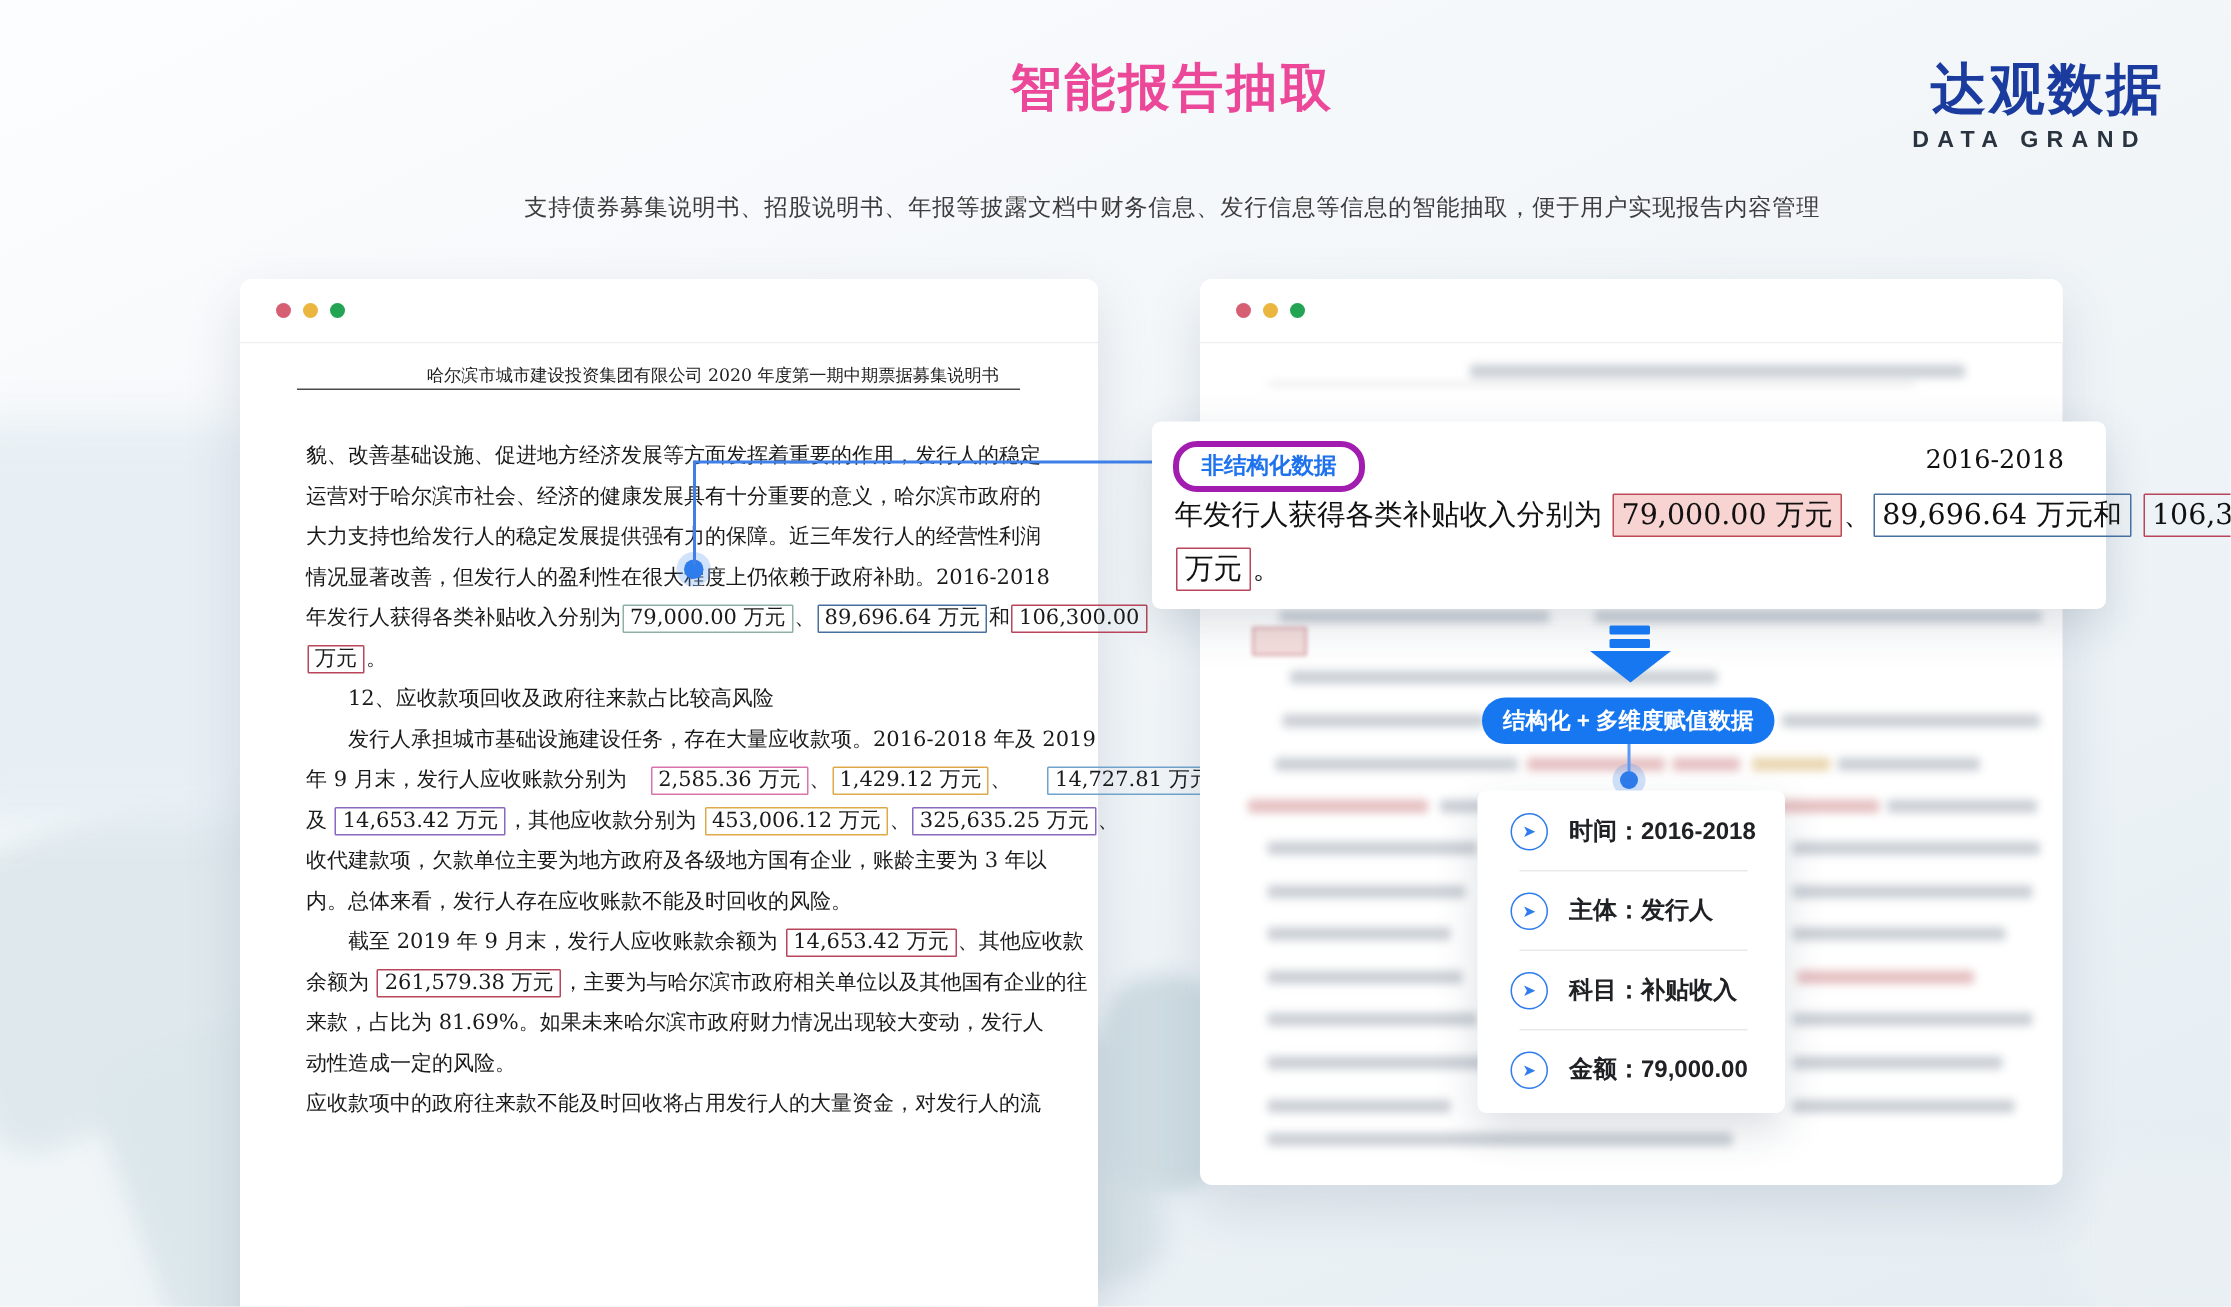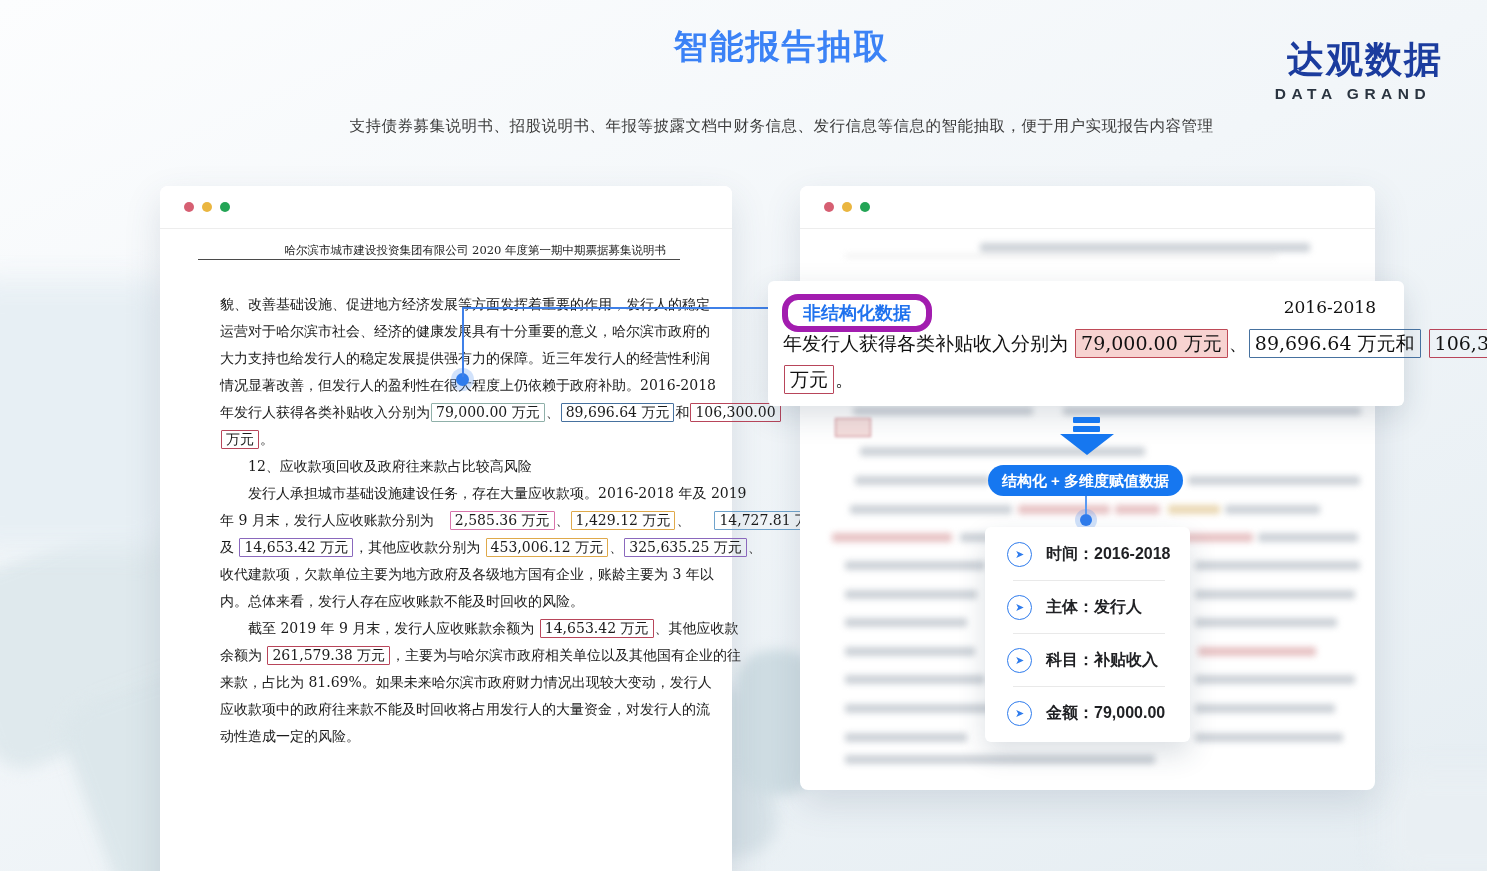--- a/index.html
+++ b/index.html
@@ -12,57 +12,57 @@
   .bgshape{position:absolute; border-radius:34px; filter:blur(8px);}
   .bgA{left:-40px; top:540px; width:260px; height:200px; background:#dfe9ed; transform:rotate(-20deg);}
   .bgB{left:80px;  top:660px; width:290px; height:200px; background:#dce7eb; transform:rotate(-20deg);}
   .bgC{left:300px; top:770px; width:320px; height:160px; background:#e2ebee; transform:rotate(-18deg);}
   .bgD{left:540px; top:700px; width:230px; height:170px; background:#d6e1e7; transform:rotate(-10deg);}
   .bgE{left:737px; top:650px; width:80px;  height:145px; background:#cfdde3; filter:blur(6px);}
   .bgF{left:-50px; top:280px; width:230px; height:270px; background:#e7eff4; filter:blur(14px);}
   .bgG{left:1380px;top:770px; width:160px; height:110px; background:#e9eff3; filter:blur(12px);}
   
   .center-wrap{position:absolute; left:76px; top:0; width:1411px; text-align:center;}
-  .page-title{margin-top:24px; font-size:34px; font-weight:600; letter-spacing:2px; color:#3b82f6;}
+  .page-title{margin-top:36px; font-size:34px; font-weight:600; letter-spacing:2px; color:#ec4899;}
   .page-subtitle{margin-top:46px; font-size:15.5px; color:#3c3c3c; letter-spacing:.5px;}
   .logo{position:absolute; left:1263px; top:40px; width:180px; text-align:center;}
   .logo-cn{font-size:37px; font-weight:bold; color:#1b3c9e; letter-spacing:2px; line-height:40px;text-align:right;}
   .logo-en{margin-top:5px; font-size:15.5px; font-weight:bold; letter-spacing:5.5px; color:#2a3440;}
   
   .window{position:absolute; background:#fff; border-radius:8px; box-shadow:0 14px 36px rgba(60,80,110,.15);}
   #left-window{left:160px; top:186px; width:572px; height:752px;}
   #right-window{left:800px; top:186px; width:575px; height:604px;}
   .win-header{position:relative; height:42px; border-bottom:1px solid #ededed; border-radius:8px 8px 0 0; background:#fff;}
   .dots{position:absolute; left:24px; top:16px; display:flex; gap:8px;}
   .dot{width:10px; height:10px; border-radius:50%;}
   .dot-red{background:#d65f72;} .dot-yellow{background:#eab640;} .dot-green{background:#23a455;}
   
   .doc-header-title{position:absolute; left:40px; top:57px; width:466px; text-align:right;
     font-family:"DejaVu Serif",serif; font-size:11.5px; color:#222; white-space:nowrap;}
   .doc-rule{position:absolute; left:38px; top:73px; width:482px; height:1px; background:#4a4a4a;}
-  .doc-lines{position:absolute; left:60px; top:105px; width:500px;
+  .doc-lines{position:absolute; left:44px; top:105px; width:500px;
     font-family:"DejaVu Serif",serif; font-size:14px; color:#1a1a1a;}
   .doc-line{height:27px; line-height:27px; white-space:nowrap;}
   .doc-line.ind{padding-left:28px;}
   .vbox{display:inline-block; line-height:17px; padding:0 4px; border:1.5px solid #999; border-radius:1px; margin:0 1px;}
   .b-teal{border-color:#8fb0a9;} .b-blue{border-color:#46719f;} .b-red{border-color:#b8455a;}
   .b-pink{border-color:#d873ab;margin-left:16px;} .b-orange{border-color:#dfa94a;} .b-lblue{border-color:#6fa3cc;margin-left:24px;}
   .b-purple{border-color:#8a68bd;} .b-navy{border-color:#48639f;}
   .b-hl{border-color:#bf4a57; background:rgba(231,128,122,.35);}
   
   .blurwrap{position:absolute; left:0; top:0; right:0; bottom:0; overflow:hidden;
     filter:blur(3px); opacity:.85; border-radius:8px;}
   .bbar{position:absolute; border-radius:2px;}
   .pinkbox-blur{position:absolute; left:35px; top:232px; width:34px; height:17px;
     border:1px solid #cc8890; background:#f5dedd; filter:blur(1.5px);}
   
   .callout{position:absolute; left:768px; top:281px; width:636px; height:125px; background:#fff;
     border-radius:6px; box-shadow:0 10px 30px rgba(40,60,90,.16); z-index:6;}
   .badge-outline{position:absolute; left:14px; top:13px; height:26px; line-height:26px; padding:0 15px;
-    border:6px solid #a21caf; border-radius:16px; background:#fff; color:#1f72ee; font-size:18px; font-weight:bold;}
+    border:4px solid #a21caf; border-radius:16px; background:#fff; color:#1f72ee; font-size:15px; font-weight:bold;}
   .callout-period{position:absolute; right:28px; top:16px; font-family:"DejaVu Serif",serif; font-size:17px; color:#111;}
   .callout-lines{position:absolute; left:15px; top:44px; font-family:"DejaVu Serif",serif; font-size:19px; color:#111;}
   .co-line{height:36px; line-height:36px; white-space:nowrap;}
   .co-line .vbox{line-height:25px; padding:1px 5px;}
   
   .conn{position:absolute; background:#3f80e8; z-index:5;}
   .conn-dot{position:absolute; width:13px; height:13px; border-radius:50%; background:#2f7ced;
     box-shadow:0 0 0 5px rgba(90,150,240,.28); z-index:5;}
   
   .arrow-bar{position:absolute; background:#1677f0; z-index:6; border-radius:1px;}
@@ -118,22 +118,22 @@
       <div class="doc-line"><span class="vbox b-red">万元</span><span>。</span></div>
       <div class="doc-line ind"><span>12、应收款项回收及政府往来款占比较高风险</span></div>
       <div class="doc-line ind"><span>发行人承担城市基础设施建设任务，存在大量应收款项。2016-2018 年及 2019</span></div>
       <div class="doc-line"><span>年 9 月末，发行人应收账款分别为</span><span class="vbox b-pink">2,585.36 万元</span><span>、</span><span class="vbox b-orange">1,429.12 万元</span><span>、</span><span class="vbox b-lblue">14,727.81 万元</span></div>
       <div class="doc-line"><span>及 </span><span class="vbox b-purple">14,653.42 万元</span><span>，其他应收款分别为 </span><span class="vbox b-orange">453,006.12 万元</span><span>、</span><span class="vbox b-purple">325,635.25 万元</span><span>、</span></div>
       <div class="doc-line"><span>收代建款项，欠款单位主要为地方政府及各级地方国有企业，账龄主要为 3 年以</span></div>
       <div class="doc-line"><span>内。总体来看，发行人存在应收账款不能及时回收的风险。</span></div>
       <div class="doc-line ind"><span>截至 2019 年 9 月末，发行人应收账款余额为 </span><span class="vbox b-red">14,653.42 万元</span><span>、其他应收款</span></div>
       <div class="doc-line"><span>余额为 </span><span class="vbox b-red">261,579.38 万元</span><span>，主要为与哈尔滨市政府相关单位以及其他国有企业的往</span></div>
       <div class="doc-line"><span>来款，占比为 81.69%。如果未来哈尔滨市政府财力情况出现较大变动，发行人</span></div>
+      <div class="doc-line"><span>动性造成一定的风险。</span></div>
       <div class="doc-line"><span>应收款项中的政府往来款不能及时回收将占用发行人的大量资金，对发行人的流</span></div>
-      <div class="doc-line"><span>动性造成一定的风险。</span></div>
     </div>
 </div>
 
 <div id="right-window" class="window">
   <div class="win-header">
     <div class="dots">
       <div class="dot dot-red"></div>
       <div class="dot dot-yellow"></div>
       <div class="dot dot-green"></div>
     </div>

